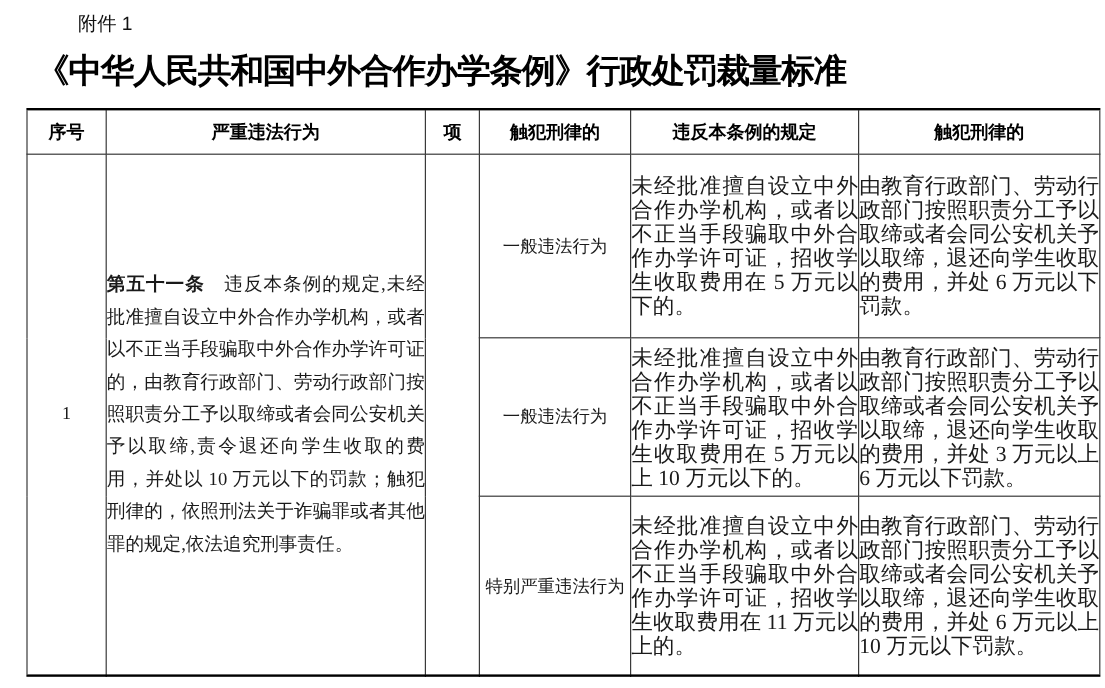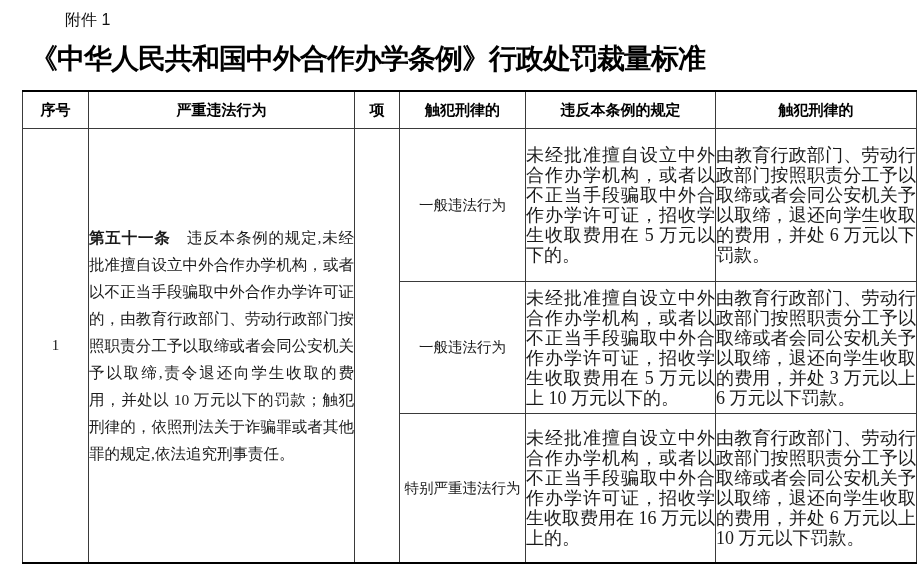--- a/index.html
+++ b/index.html
@@ -97,18 +97,18 @@
         <td class="detail rh">未经批准擅自设立中外合作办学机构，或者以不正当手段骗取中外合作办学许可证，招收学生收取费用在 5 万元以下的。</td>
         <td class="detail rh">由教育行政部门、劳动行政部门按照职责分工予以取缔或者会同公安机关予以取缔，退还向学生收取的费用，并处 6 万元以下罚款。</td>
       </tr>
       <tr class="r2">
         <td class="tier rh">一般违法行为</td>
         <td class="detail rh">未经批准擅自设立中外合作办学机构，或者以不正当手段骗取中外合作办学许可证，招收学生收取费用在 5 万元以上 10 万元以下的。</td>
         <td class="detail rh">由教育行政部门、劳动行政部门按照职责分工予以取缔或者会同公安机关予以取缔，退还向学生收取的费用，并处 3 万元以上 6 万元以下罚款。</td>
       </tr>
       <tr class="r3">
         <td class="tier rh">特别严重违法行为</td>
-        <td class="detail rh">未经批准擅自设立中外合作办学机构，或者以不正当手段骗取中外合作办学许可证，招收学生收取费用在 16 万元以上的。</td>
+        <td class="detail rh">未经批准擅自设立中外合作办学机构，或者以不正当手段骗取中外合作办学许可证，招收学生收取费用在 11 万元以上的。</td>
         <td class="detail rh">由教育行政部门、劳动行政部门按照职责分工予以取缔或者会同公安机关予以取缔，退还向学生收取的费用，并处 6 万元以上 10 万元以下罚款。</td>
       </tr>
     </tbody>
   </table>
 </div>
 
 </body></html>

